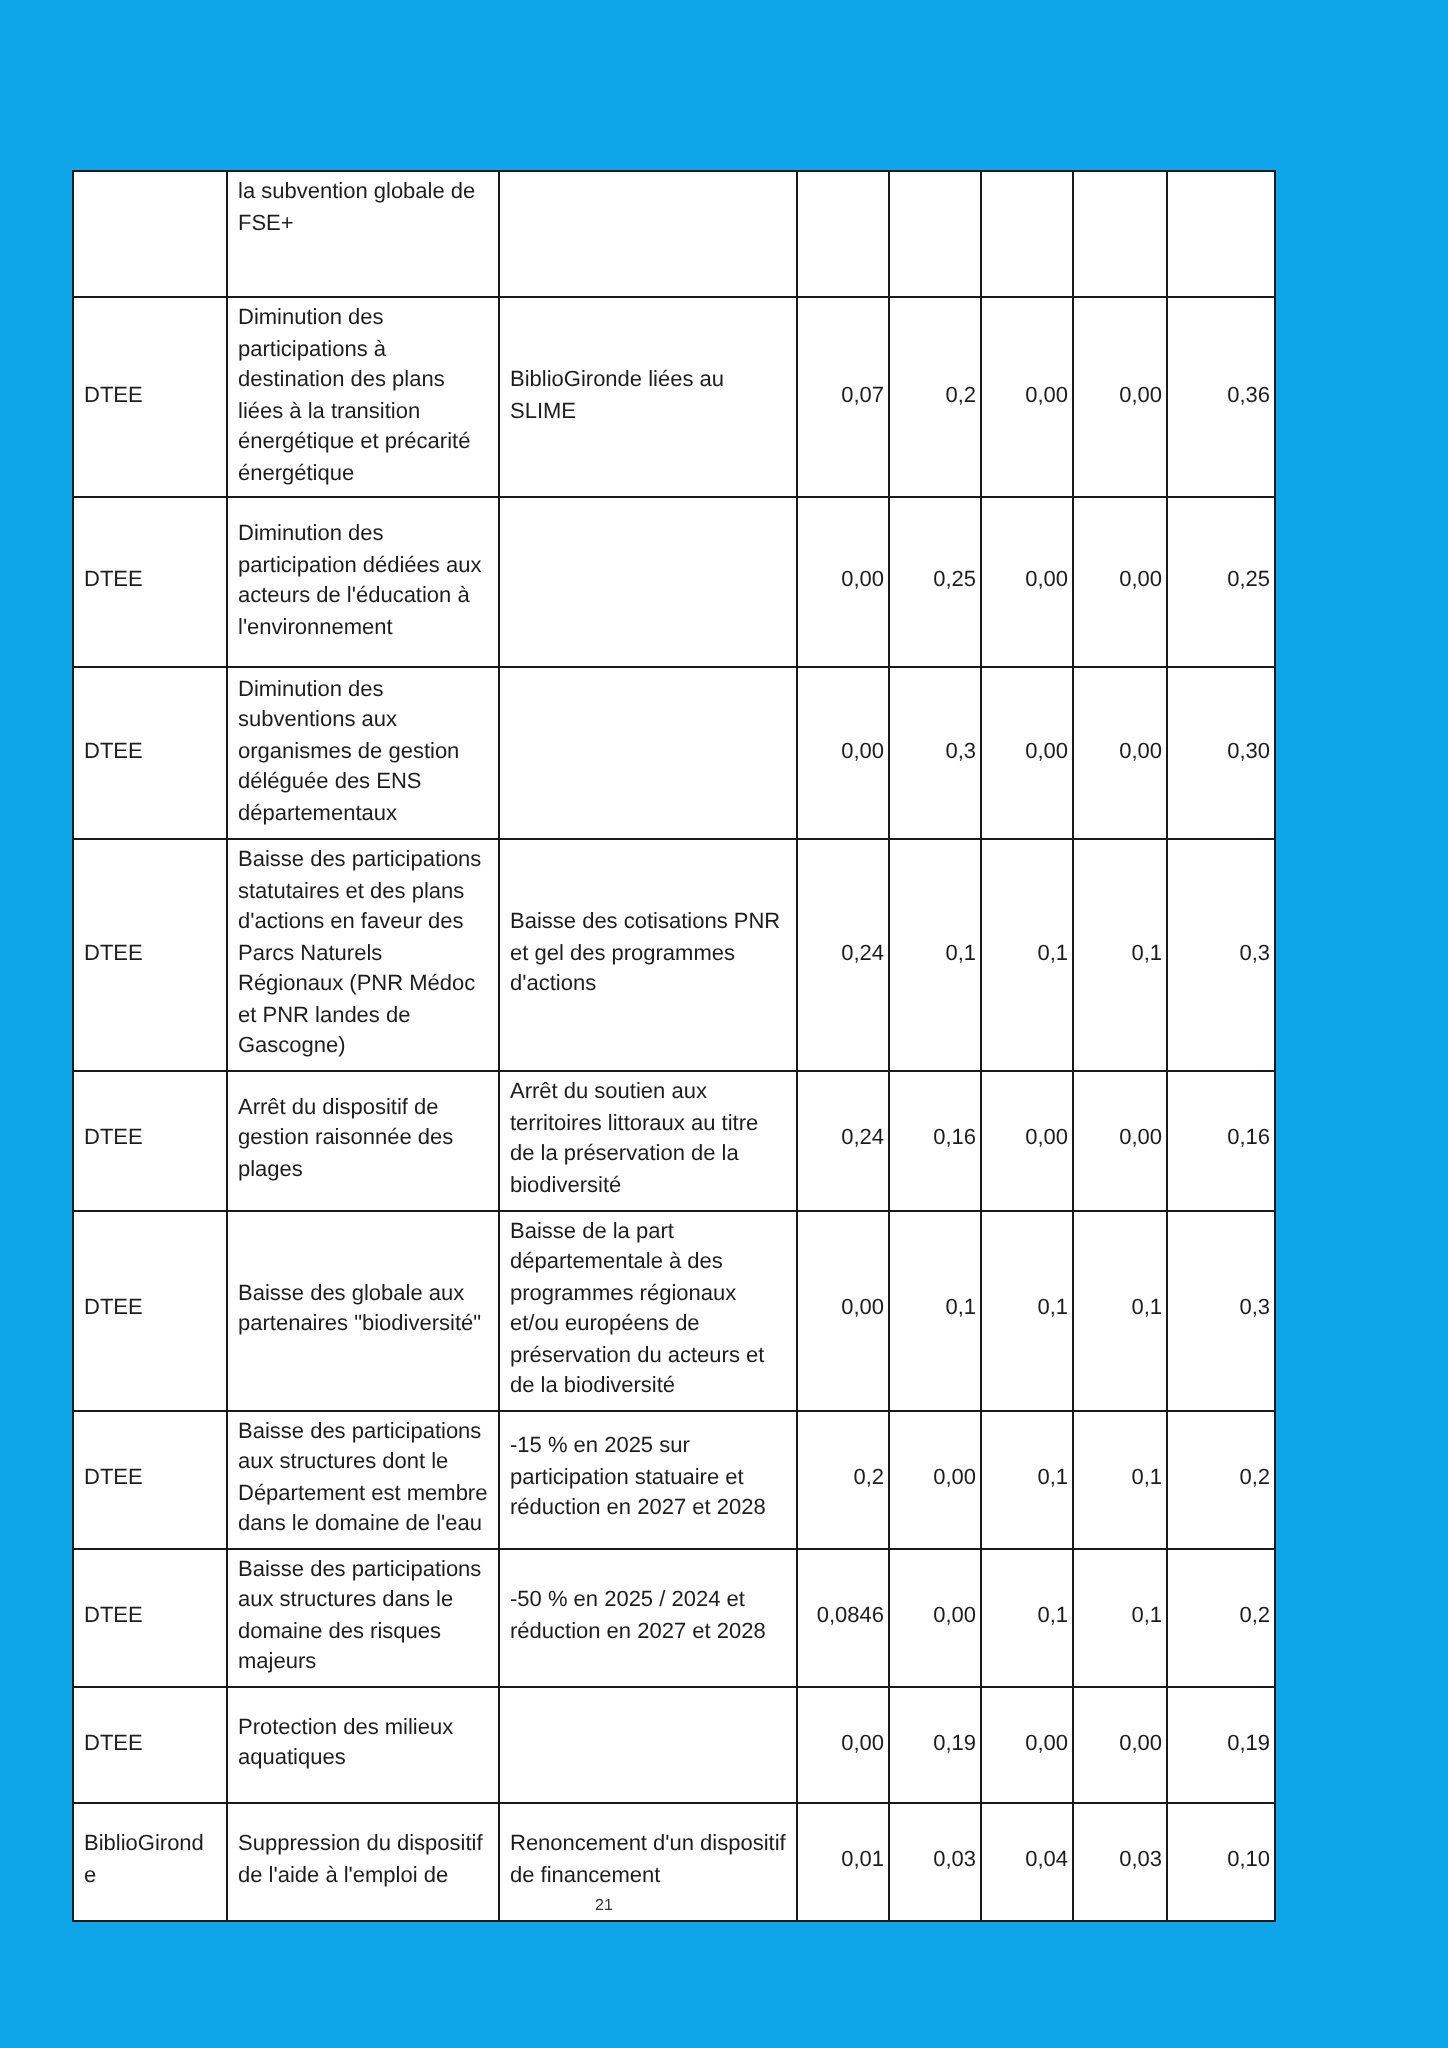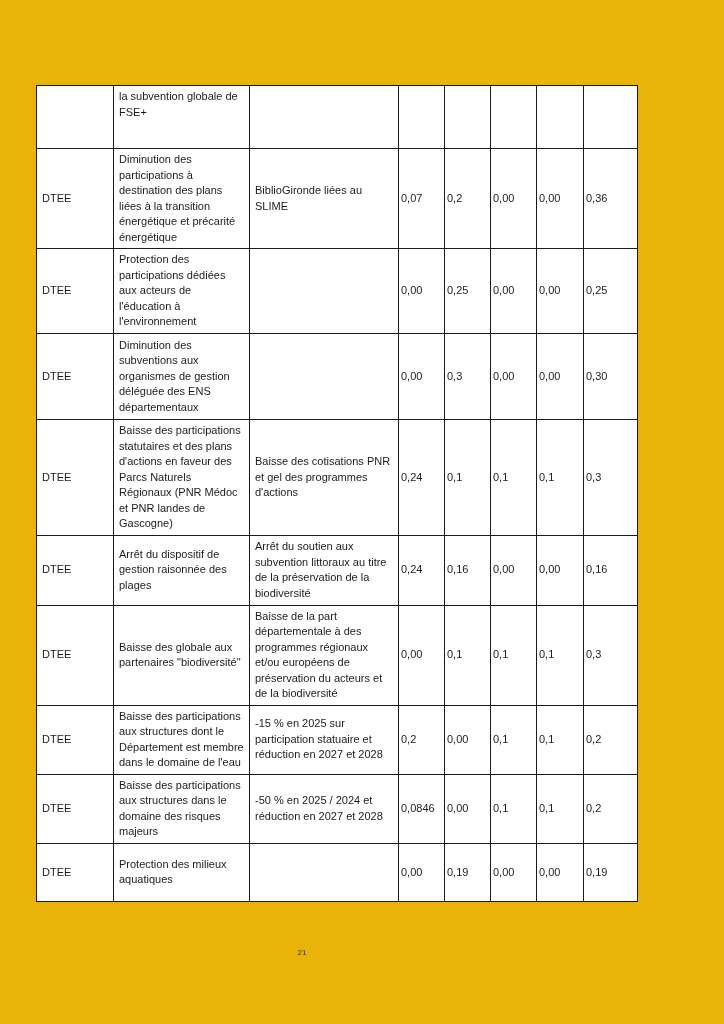--- a/index.html
+++ b/index.html
@@ -5,21 +5,21 @@
   html, body {
     margin: 0;
     padding: 0;
     background: #e8e8e8;
   }
   .sheet {
     position: relative;
     width: 724px;
     height: 1024px;
     margin: 0 auto;
-    background: #eab308;
+    background: #0ea5e9;
     overflow: hidden;
     font-family: "Liberation Sans", sans-serif;
     color: #1c1c1c;
   }
   table.budget {
     position: absolute;
     left: 36px;
     top: 85px;
     width: 601px;
     border-collapse: collapse;
@@ -29,21 +29,21 @@
     border: 1.5px solid #1a1a1a;
     font-size: 11px;
     line-height: 15.5px;
     padding: 3px 5px;
     vertical-align: middle;
     word-wrap: break-word;
     color: #1c1c1c;
     background: #ffffff;
   }
   table.budget td.num {
-    text-align: left;
+    text-align: right;
     padding: 21px 2px;
   }
   table.budget tr.cont td {
     vertical-align: top;
   }
   .page-number {
     position: absolute;
     left: 0;
     top: 948px;
     width: 604px;
@@ -84,21 +84,21 @@
           <td class="measure">Diminution des participations à destination des plans liées à la transition énergétique et précarité énergétique</td>
           <td class="detail">BiblioGironde liées au SLIME</td>
           <td class="num">0,07</td>
           <td class="num">0,2</td>
           <td class="num">0,00</td>
           <td class="num">0,00</td>
           <td class="num">0,36</td>
         </tr>
         <tr style="height: 85px;">
           <td class="entity">DTEE</td>
-          <td class="measure">Protection des participations dédiées aux acteurs de l'éducation à l'environnement</td>
+          <td class="measure">Diminution des participation dédiées aux acteurs de l'éducation à l'environnement</td>
           <td class="detail"></td>
           <td class="num">0,00</td>
           <td class="num">0,25</td>
           <td class="num">0,00</td>
           <td class="num">0,00</td>
           <td class="num">0,25</td>
         </tr>
         <tr style="height: 86px;">
           <td class="entity">DTEE</td>
           <td class="measure">Diminution des subventions aux organismes de gestion déléguée des ENS départementaux</td>
@@ -115,21 +115,21 @@
           <td class="detail">Baisse des cotisations PNR et gel des programmes d'actions</td>
           <td class="num">0,24</td>
           <td class="num">0,1</td>
           <td class="num">0,1</td>
           <td class="num">0,1</td>
           <td class="num">0,3</td>
         </tr>
         <tr style="height: 70px;">
           <td class="entity">DTEE</td>
           <td class="measure">Arrêt du dispositif de gestion raisonnée des plages</td>
-          <td class="detail">Arrêt du soutien aux subvention littoraux au titre de la préservation de la biodiversité</td>
+          <td class="detail">Arrêt du soutien aux territoires littoraux au titre de la préservation de la biodiversité</td>
           <td class="num">0,24</td>
           <td class="num">0,16</td>
           <td class="num">0,00</td>
           <td class="num">0,00</td>
           <td class="num">0,16</td>
         </tr>
         <tr style="height: 99px;">
           <td class="entity">DTEE</td>
           <td class="measure">Baisse des globale aux partenaires "biodiversité"</td>
           <td class="detail">Baisse de la part départementale à des programmes régionaux et/ou européens de préservation du acteurs et de la biodiversité</td>
@@ -162,18 +162,28 @@
         <tr style="height: 40px;">
           <td class="entity">DTEE</td>
           <td class="measure">Protection des milieux aquatiques</td>
           <td class="detail"></td>
           <td class="num">0,00</td>
           <td class="num">0,19</td>
           <td class="num">0,00</td>
           <td class="num">0,00</td>
           <td class="num">0,19</td>
         </tr>
+        <tr style="height: 45px;">
+          <td class="entity">BiblioGironde</td>
+          <td class="measure">Suppression du dispositif de l'aide à l'emploi de</td>
+          <td class="detail">Renoncement d'un dispositif de financement</td>
+          <td class="num">0,01</td>
+          <td class="num">0,03</td>
+          <td class="num">0,04</td>
+          <td class="num">0,03</td>
+          <td class="num">0,10</td>
+        </tr>
       </tbody>
   </table>
 
   <div class="page-number">21</div>
 
 </div>
 
 </body></html>

